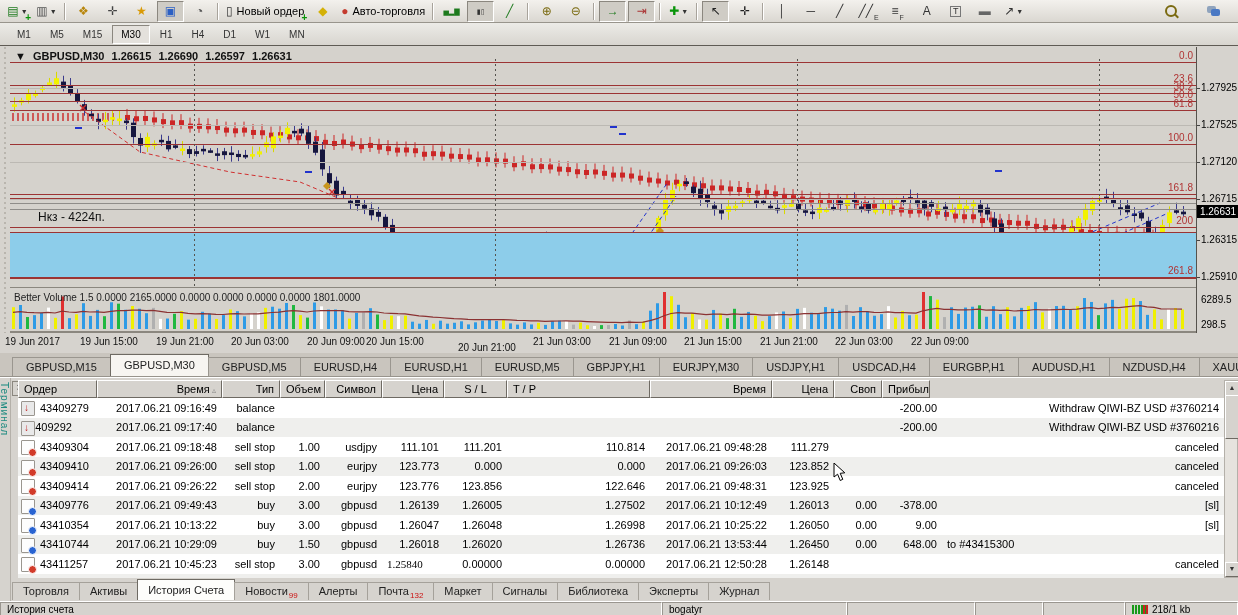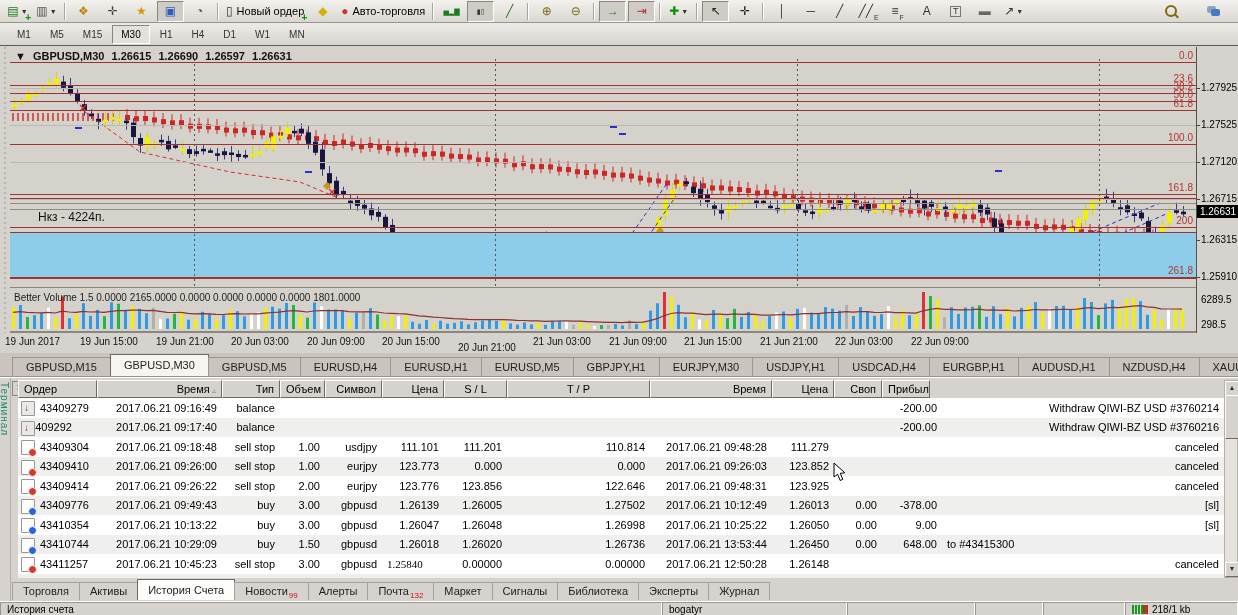--- a/index.html
+++ b/index.html
@@ -1090,21 +1090,21 @@
     <div class="ptag" style="top: 158px;">1.26631</div>
     <div class="tick" style="top: 247px;">6289.5</div>
     <div class="tick" style="top: 272px;">298.5</div>
   </div>
 <div class="taxis" id="taxis">
     <div class="tl" style="left: 5px;">19 Jun 2017</div>
     <div class="tl" style="left: 80px;">19 Jun 15:00</div>
     <div class="tl" style="left: 156px;">19 Jun 21:00</div>
     <div class="tl" style="left: 231px;">20 Jun 03:00</div>
     <div class="tl" style="left: 307px;">20 Jun 09:00</div>
-    <div class="tl" style="left: 382px;">20 Jun 15:00</div>
+    <div class="tl" style="left: 366px;">20 Jun 15:00</div>
     <div class="tl" style="left: 458px; margin-top: 6px;">20 Jun 21:00</div>
     <div class="tl" style="left: 533px;">21 Jun 03:00</div>
     <div class="tl" style="left: 609px;">21 Jun 09:00</div>
     <div class="tl" style="left: 684px;">21 Jun 15:00</div>
     <div class="tl" style="left: 760px;">21 Jun 21:00</div>
     <div class="tl" style="left: 835px;">22 Jun 03:00</div>
     <div class="tl" style="left: 911px;">22 Jun 09:00</div>
   </div>
 
 <div class="ctabs" id="ctabs">
@@ -1128,21 +1128,21 @@
   <div class="vlabel">Терминал</div>
   <div class="pclose">×</div>
   <div class="thead" id="thead">
       <div class="th" style="width: 79px; text-align: left;">Ордер</div>
       <div class="th" style="width: 125px; text-align: right;">Время<span style="color: rgb(136, 136, 136); font-size: 8px;"> ▵</span></div>
       <div class="th" style="width: 58px; text-align: right;">Тип</div>
       <div class="th" style="width: 45px; text-align: right;">Объем</div>
       <div class="th" style="width: 57px; text-align: right;">Символ</div>
       <div class="th" style="width: 62px; text-align: right;">Цена</div>
       <div class="th" style="width: 63px; text-align: center;">S / L</div>
-      <div class="th" style="width: 143px; text-align: center;">T / P</div>
+      <div class="th" style="width: 143px; ">T / P</div>
       <div class="th" style="width: 122px; text-align: right;">Время</div>
       <div class="th" style="width: 62px; text-align: right;">Цена</div>
       <div class="th" style="width: 48px; text-align: right;">Своп</div>
       <div class="th" style="width: 48px; text-align: right;">Прибыль</div>
     </div>
   <div class="tbody" id="tbody">
       <div class="trow">
         <div class="row-ic bal"></div>
         <div class="td" style="width: 79px; text-align: left; padding-left: 22px;">43409279</div>
         <div class="td" style="width: 125px; text-align: right;">2017.06.21 09:16:49</div>

